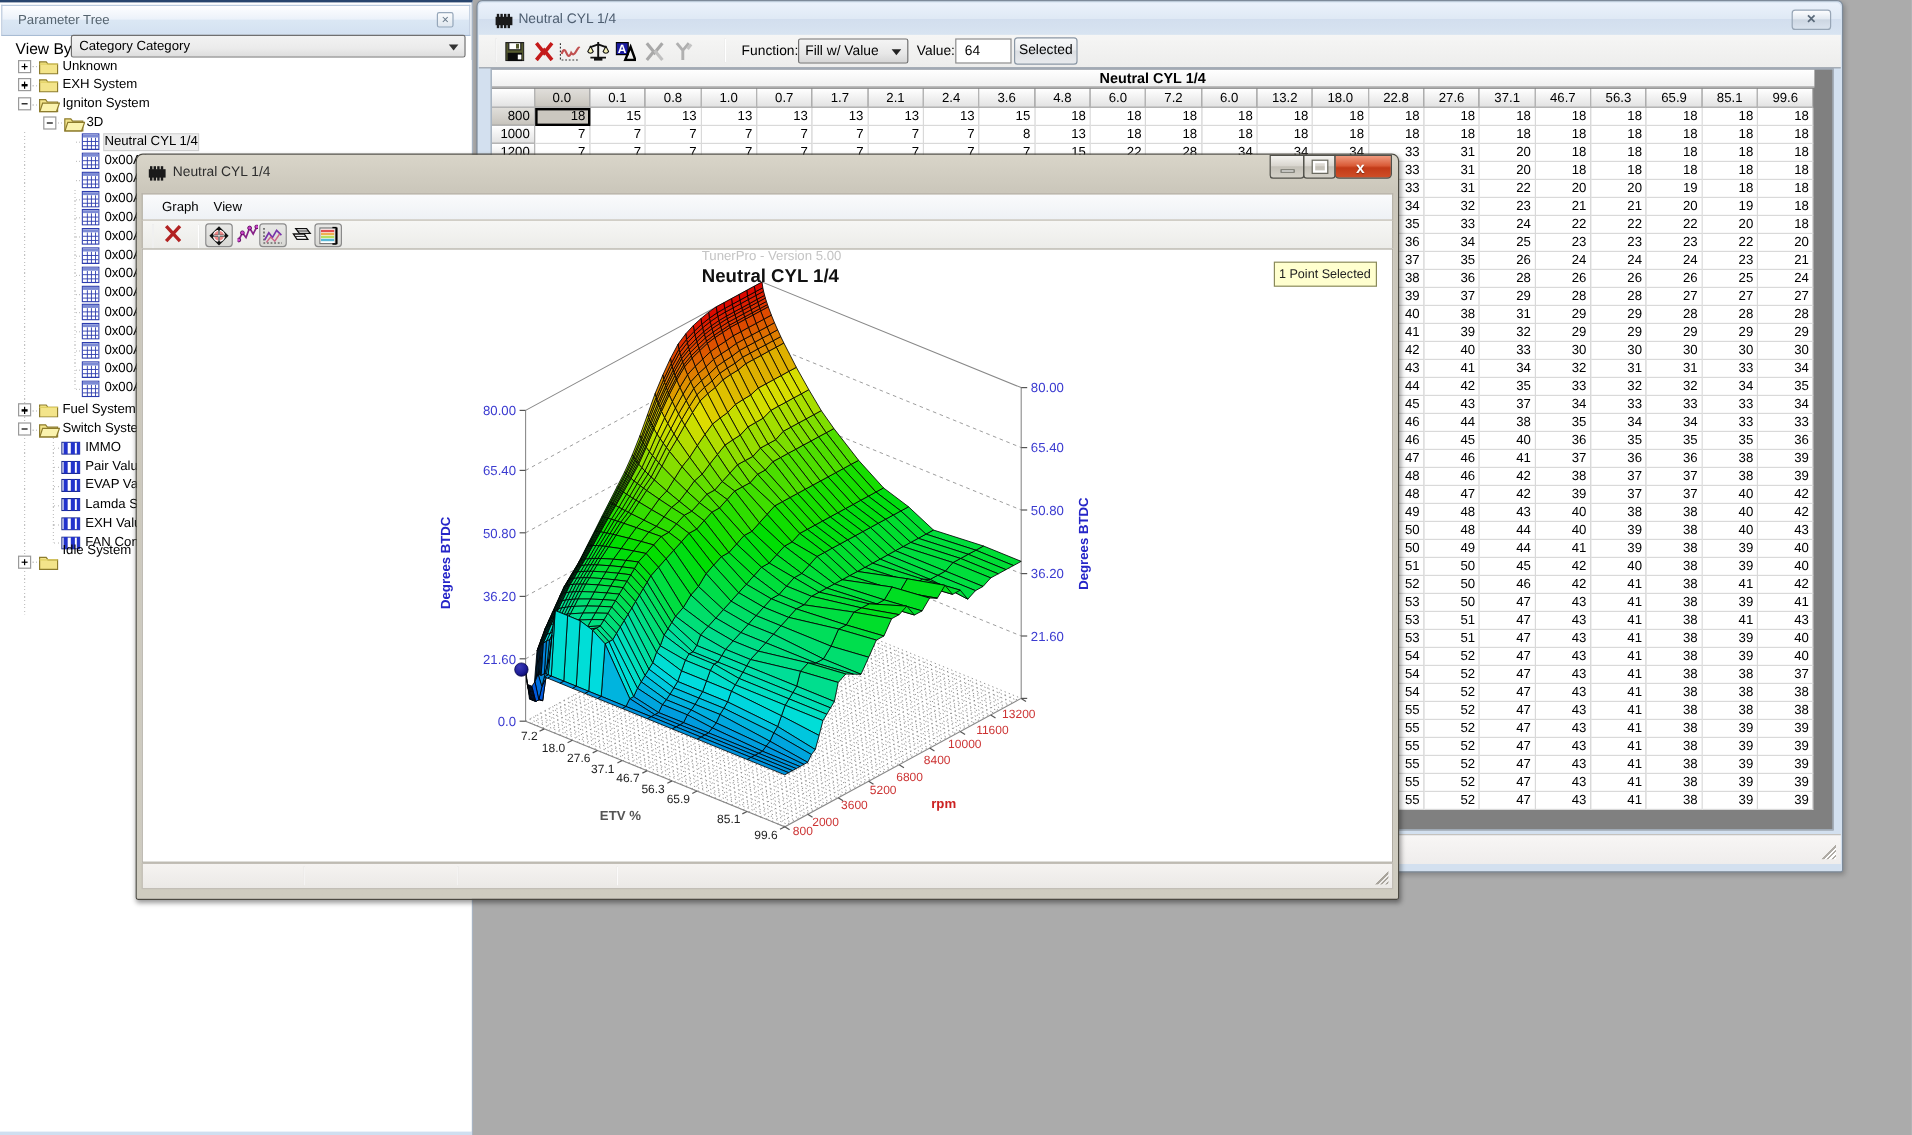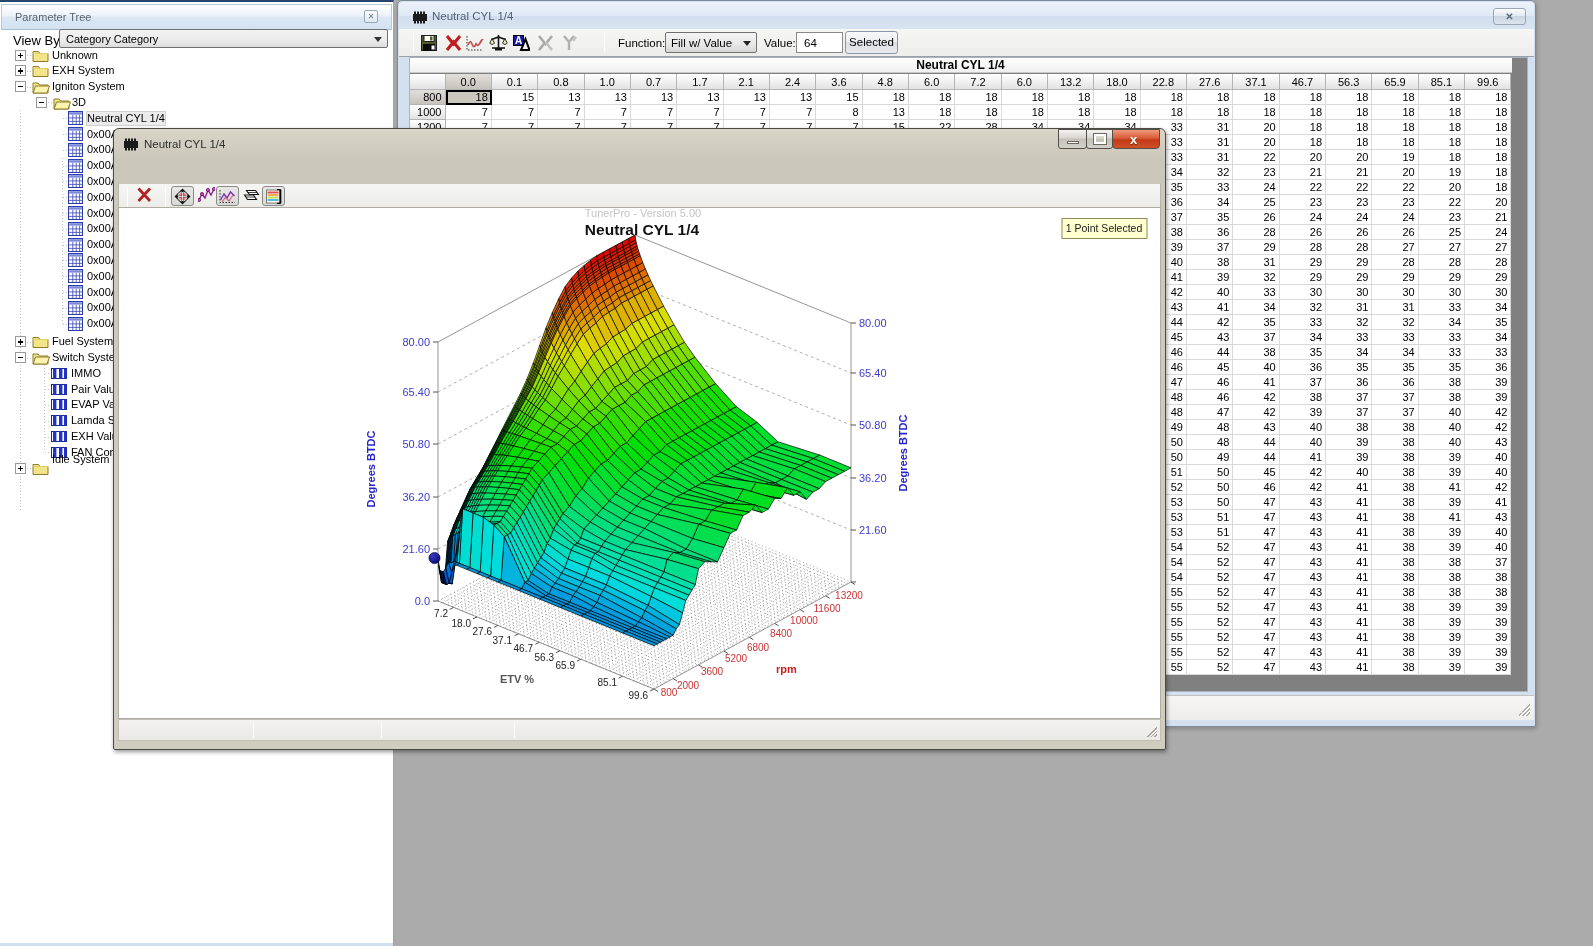--- a/index.html
+++ b/index.html
@@ -1507,20 +1507,24 @@
           <div class="g"></div>
         </div>
       <div class="gbtn" id="gbmax">
           <div class="g"></div>
         </div>
       <div class="gbtn" id="gbclose">
           <div class="g">x</div>
         </div>
     </div>
   </div>
+  <div id="gmenu">
+      <span style="left:16px">Graph</span>
+      <span style="left:59px">View</span>
+    </div>
   <div id="gtool">
     <div class="tsep" style="left:8px"></div>
     <svg style="position:absolute;left:18px;top:3px" width="15" height="16" viewBox="0 0 15 16">
       <path d="M1.5 1.5 L13 14 M13 1.5 L1.5 14" stroke="#b22222" stroke-width="2.8"></path>
     </svg>
     <div class="tsep" style="left:46px"></div>
     <div class="gtbtn" style="left:52px">
       <svg style="position:absolute;left:2px;top:1px" width="17" height="17" viewBox="0 0 17 17">
         <path d="M8.5 0.5 L16.5 8.5 L8.5 16.5 L0.5 8.5 Z" fill="#111"></path>
         <circle cx="8.5" cy="8.5" r="4.6" fill="#e88" stroke="#fff" stroke-width="1"></circle>

